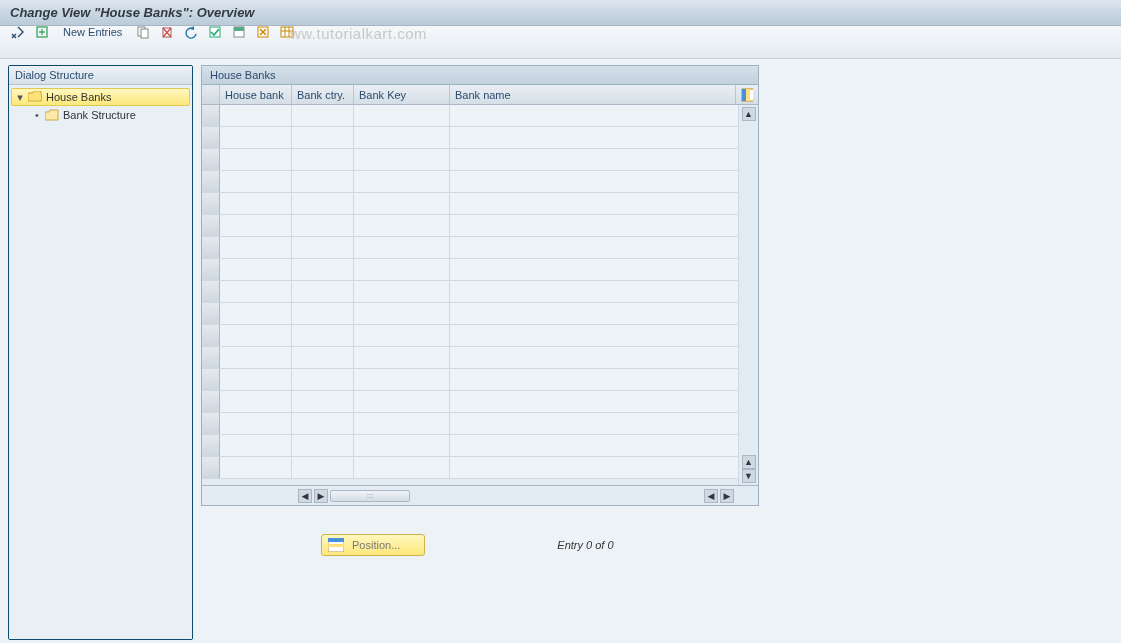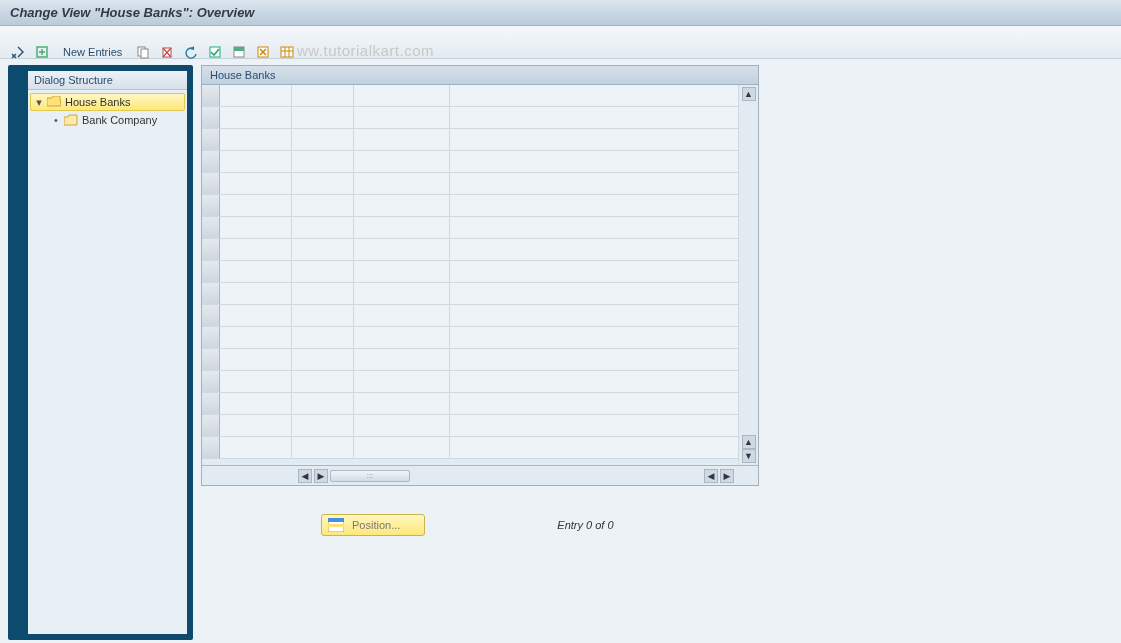--- a/index.html
+++ b/index.html
@@ -25,21 +25,21 @@
     font-weight: bold;
     font-style: italic;
     font-size: 13px;
     color: #333a45;
   }
   .toolbar {
     background: linear-gradient(to bottom, #f5f8fb, #e3ebf1);
     height: 26px;
     border-bottom: 1px solid #c4d0da;
     display: flex;
-    align-items: flex-start;
+    align-items: flex-end;
     padding: 16px 8px;
     gap: 4px;
     position: relative;
   }
   .tb-btn {
     width: 20px;
     height: 20px;
     border: 1px solid transparent;
     border-radius: 2px;
     display: inline-flex;
@@ -58,37 +58,35 @@
     border:1px solid transparent;
     border-radius:2px;
   }
   .watermark {
     position:absolute;
     left: 290px;
     color:#c8c8c8;
     font-size:15px;
     letter-spacing:0.5px;
     pointer-events:none;
-    margin-left:7px;
   }
   .main-area {
     display:flex;
     height: calc(643px - 26px - 28px);
     background:#edf2f7;
     padding: 6px 8px 8px 8px;
     gap: 8px;
   }
   .sidebar {
     width: 185px;
-    background: #0c4a6e;
-    border: 6px solid #0c4a6e;
+    background: #15803d;
+    border: 1px solid #0c4a6e;
     border-radius: 2px;
     display:flex;
     flex-direction:column;
-    padding-left:14px;
   }
   .sidebar-header {
     background: linear-gradient(to bottom,#ecf1f6,#d7e1ea);
     border-bottom:1px solid #b8c5d1;
     padding: 3px 6px;
     color:#2b4c6f;
     font-size:11px;
   }
   .tree {
     flex:1;
@@ -331,31 +329,45 @@
         </span>
         <span>House Banks</span>
       </div>
       <div class="tree-row" style="padding-left:22px;">
         <span class="expander">•</span>
         <span class="folder-icon">
           <svg width="14" height="12">
               <path d="M0 3 L4 3 L5 1 L13 1 L13 11 L0 11 Z" fill="#ffe9a8" stroke="#caa93d"></path>
             </svg>
         </span>
-        <span>Bank Company</span>
+        <span>Bank Structure</span>
       </div>
     </div>
   </div>
 
   <div class="content">
 
 
     <div class="grid-panel">
       <div class="grid-title">House Banks</div>
 
+      <div class="grid-header-row">
+        <div class="gh-cell row-selector-col"></div>
+        <div class="gh-cell col-hb">House bank</div>
+        <div class="gh-cell col-bc">Bank ctry.</div>
+        <div class="gh-cell col-bk">Bank Key</div>
+        <div class="gh-cell col-bn">Bank name</div>
+        <div class="gh-cell col-cfg">
+          <svg width="14" height="14">
+              <rect x="1" y="1" width="12" height="12" fill="#fff" stroke="#c80"></rect>
+              <rect x="1" y="1" width="4" height="12" fill="#4a90d9"></rect>
+              <rect x="5" y="1" width="4" height="12" fill="#ffe17a"></rect>
+            </svg>
+        </div>
+      </div>
 
       <div class="grid-body-wrap">
         <div class="grid-body" id="grid-body">
             <div class="grid-row">
               <div class="gr-sel"></div>
               <div class="gr-cell col-hb"></div>
               <div class="gr-cell col-bc"></div>
               <div class="gr-cell col-bk"></div>
               <div class="gr-cell col-bn" style="border-right:none"></div>
             </div>

